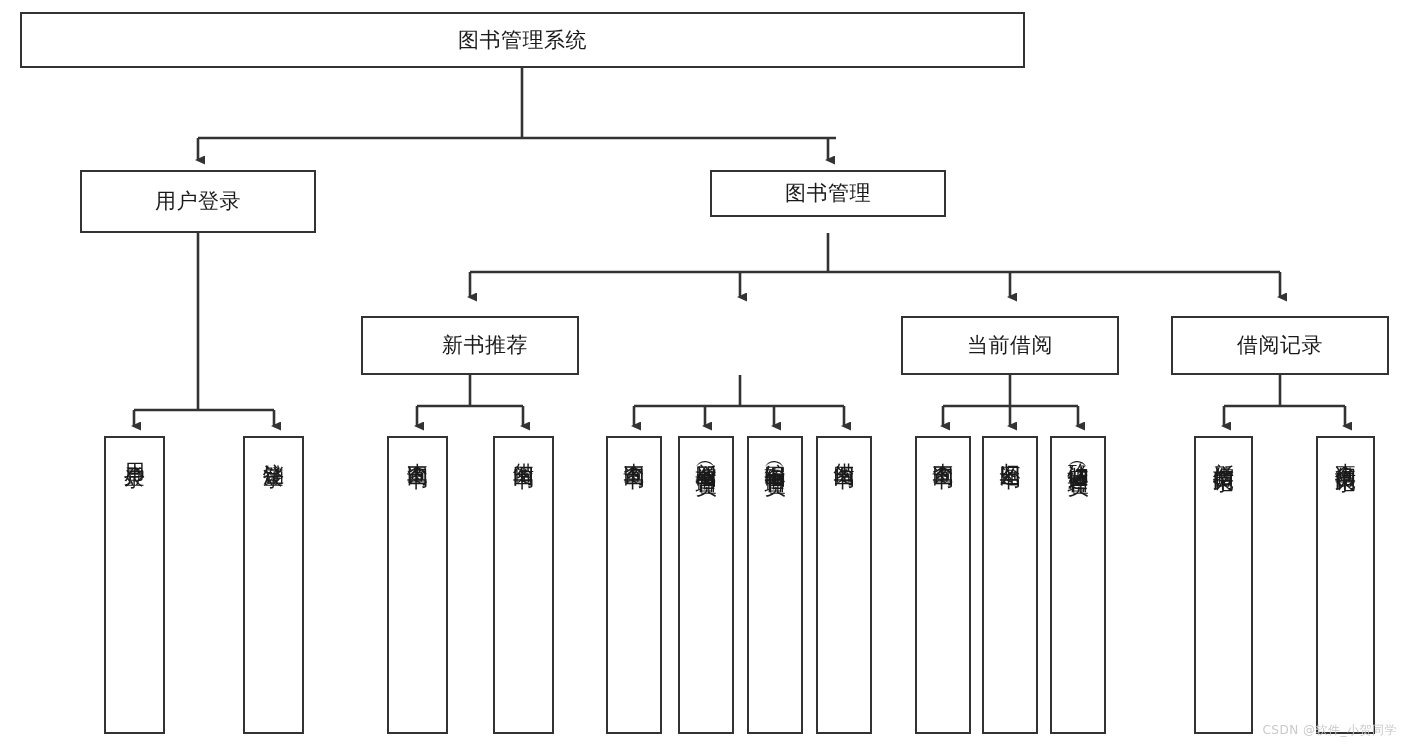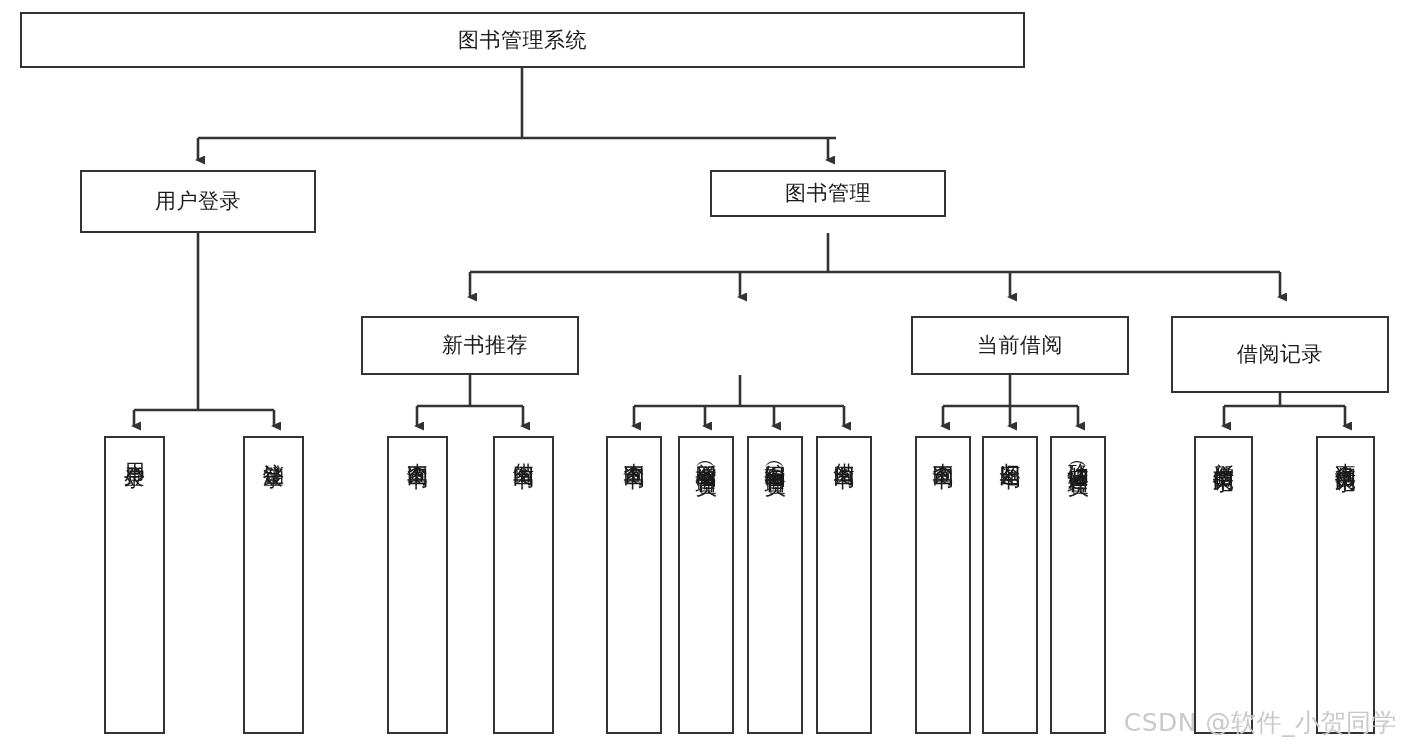--- a/index.html
+++ b/index.html
@@ -59,21 +59,21 @@
     font-size: 21px;
     line-height: 1.05;
     letter-spacing: 2px;
     white-space: nowrap;
     max-height: 282px;
   }
   .watermark {
     position: absolute;
     right: 8px;
     bottom: 8px;
-    font-size: 25px;
+    font-size: 12px;
     color: #c9c9c9;
     letter-spacing: 0.5px;
     z-index: 5;
     white-space: nowrap;
   }
 </style>
 </head>
 <body>
 
 <div id="canvas">
@@ -135,24 +135,24 @@
   <div class="node h-node" style="left:80px; top:170px; width:236px; height:63px;">
     <span class="node-label">用户登录</span>
   </div>
   <div class="node h-node" style="left:710px; top:170px; width:236px; height:47px;">
     <span class="node-label">图书管理</span>
   </div>
 
   <div class="node h-node" style="left:361px; top:316px; width:218px; height:59px;padding-left:30px;">
     <span class="node-label">新书推荐</span>
   </div>
-  <div class="node h-node" style="left:901px; top:316px; width:218px; height:59px;margin-left:10px;">
+  <div class="node h-node" style="left:901px; top:316px; width:218px; height:59px;">
     <span class="node-label">当前借阅</span>
   </div>
-  <div class="node h-node" style="left:1171px; top:316px; width:218px; height:77px;">
+  <div class="node h-node" style="left:1171px; top:316px; width:218px; height:59px;">
     <span class="node-label">借阅记录</span>
   </div>
 
   <div class="node v-node" style="left:104px; top:436px; width:61px; height:298px;">
     <span class="node-label">用户登录</span>
   </div>
   <div class="node v-node" style="left:243px; top:436px; width:61px; height:298px;">
     <span class="node-label">注销登录</span>
   </div>
 

